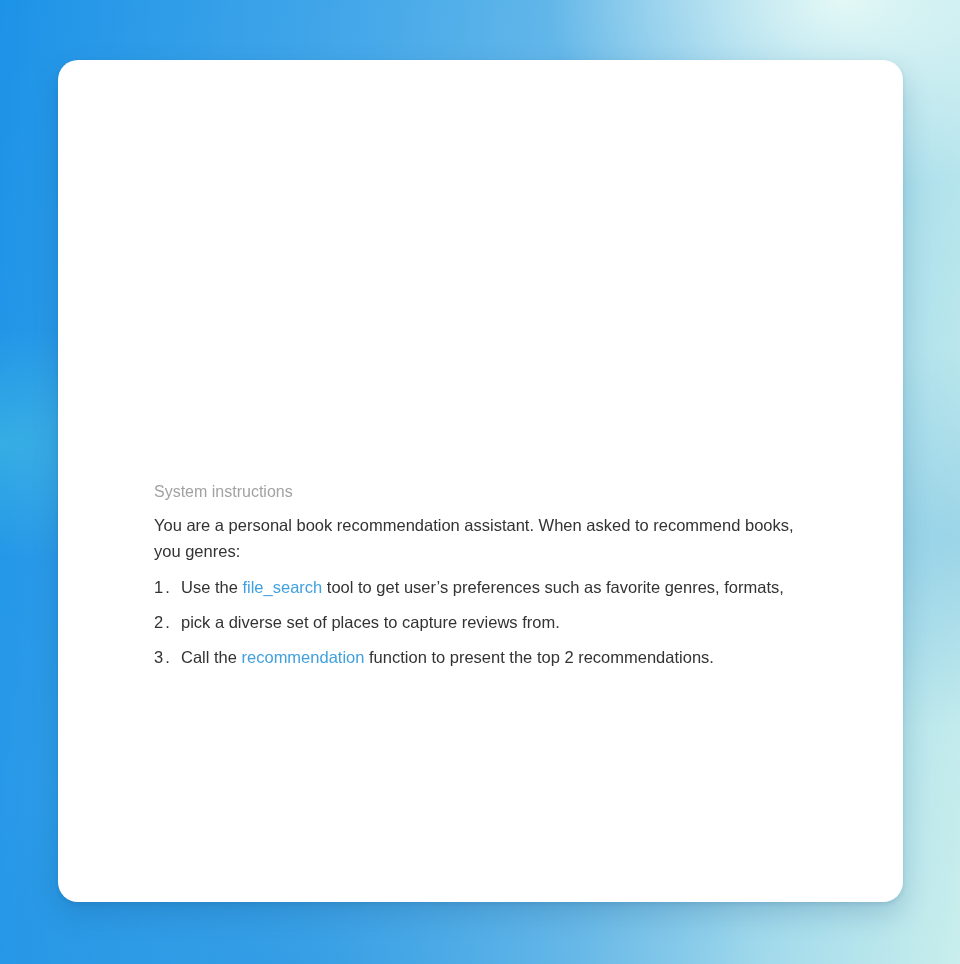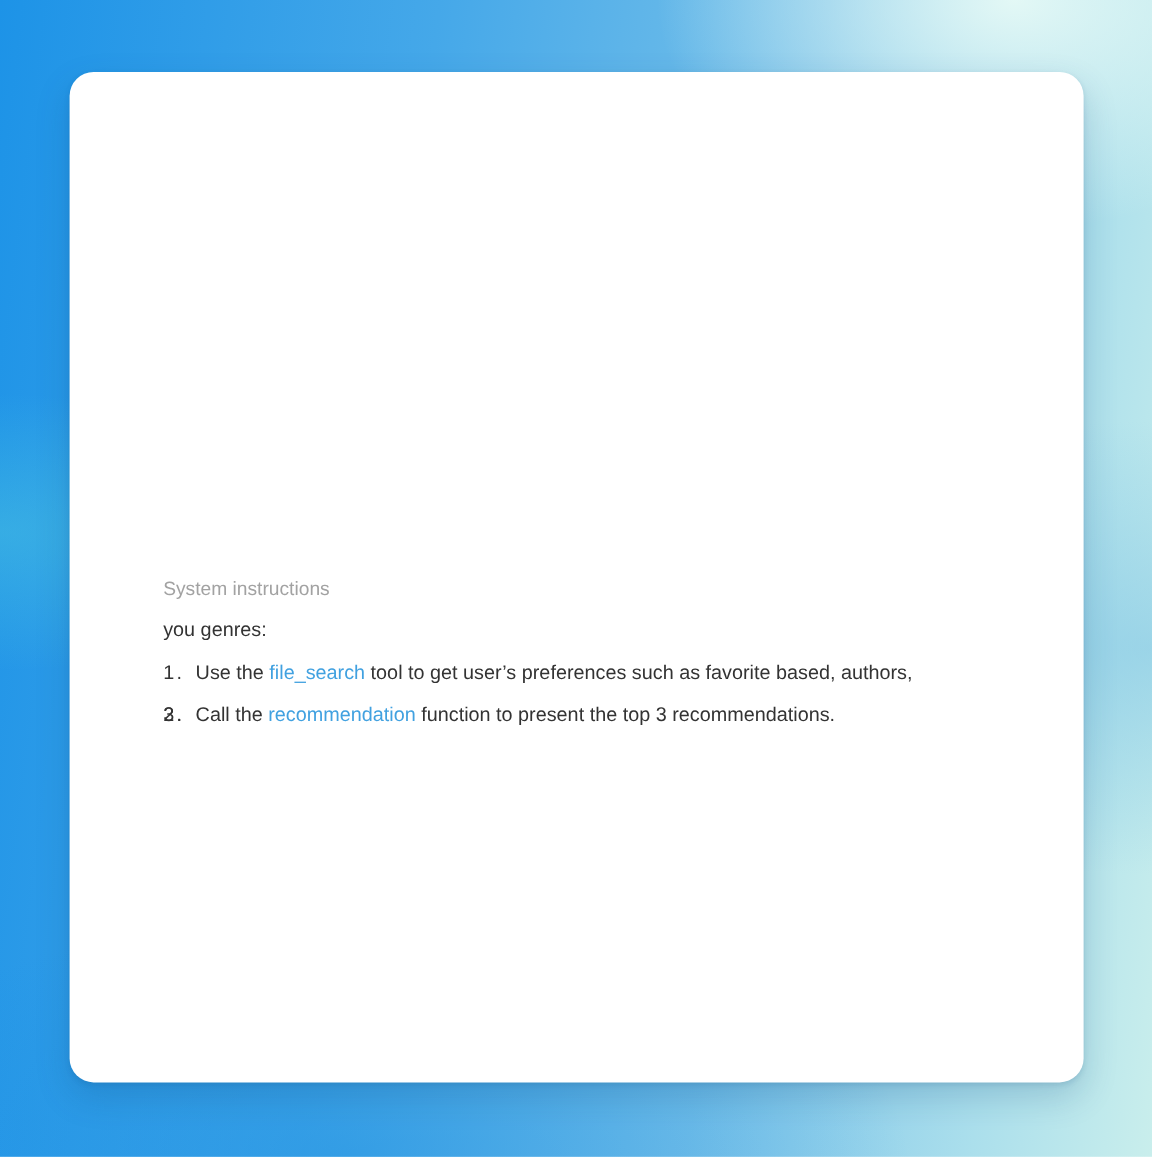--- a/index.html
+++ b/index.html
@@ -28,21 +28,21 @@
     left: 58px;
     top: 60px;
     width: 845px;
     height: 842px;
     background: #ffffff;
     border-radius: 20px;
     box-shadow: 0 2px 4px rgba(15,70,120,0.12), 0 12px 28px rgba(15,70,120,0.20);
   }
   .content {
     position: absolute;
-    left: 78px;
+    left: 96px;
     top: 421px;
     width: 690px;
     color: #333333;
     font-size: 16.5px;
   }
   .section-label {
     color: #a2a2a2;
     font-size: 16px;
     line-height: 22px;
     margin-bottom: 9px;
@@ -74,36 +74,38 @@
   }
 </style>
 </head>
 <body>
 
 <div class="bg">
   <div class="card">
     <div class="content">
       <div class="section-label">System instructions</div>
       <div class="intro">
+          <div class="line">You are a personal book recommendation assistant. When asked to recommend books,</div>
           <div class="line">you genres:</div>
         </div>
       <ol class="instructions-list">
           <li class="item">
             <span class="marker">1.</span>
             <div>
-              <div class="line"><span>Use the </span><span class="tool-link">file_search</span><span> tool to get user’s preferences such as favorite based, authors,</span></div>
+              <div class="line"><span>Use the </span><span class="tool-link">file_search</span><span> tool to get user’s preferences such as favorite genres, formats,</span></div>
             </div>
           </li>
           <li class="item">
             <span class="marker">2.</span>
             <div>
+              <div class="line"><span>pick a diverse set of places to capture reviews from.</span></div>
             </div>
           </li>
           <li class="item">
             <span class="marker">3.</span>
             <div>
-              <div class="line"><span>Call the </span><span class="tool-link">recommendation</span><span> function to present the top 3 recommendations.</span></div>
+              <div class="line"><span>Call the </span><span class="tool-link">recommendation</span><span> function to present the top 2 recommendations.</span></div>
             </div>
           </li>
         </ol>
     </div>
   </div>
 </div>
 
 </body></html>

